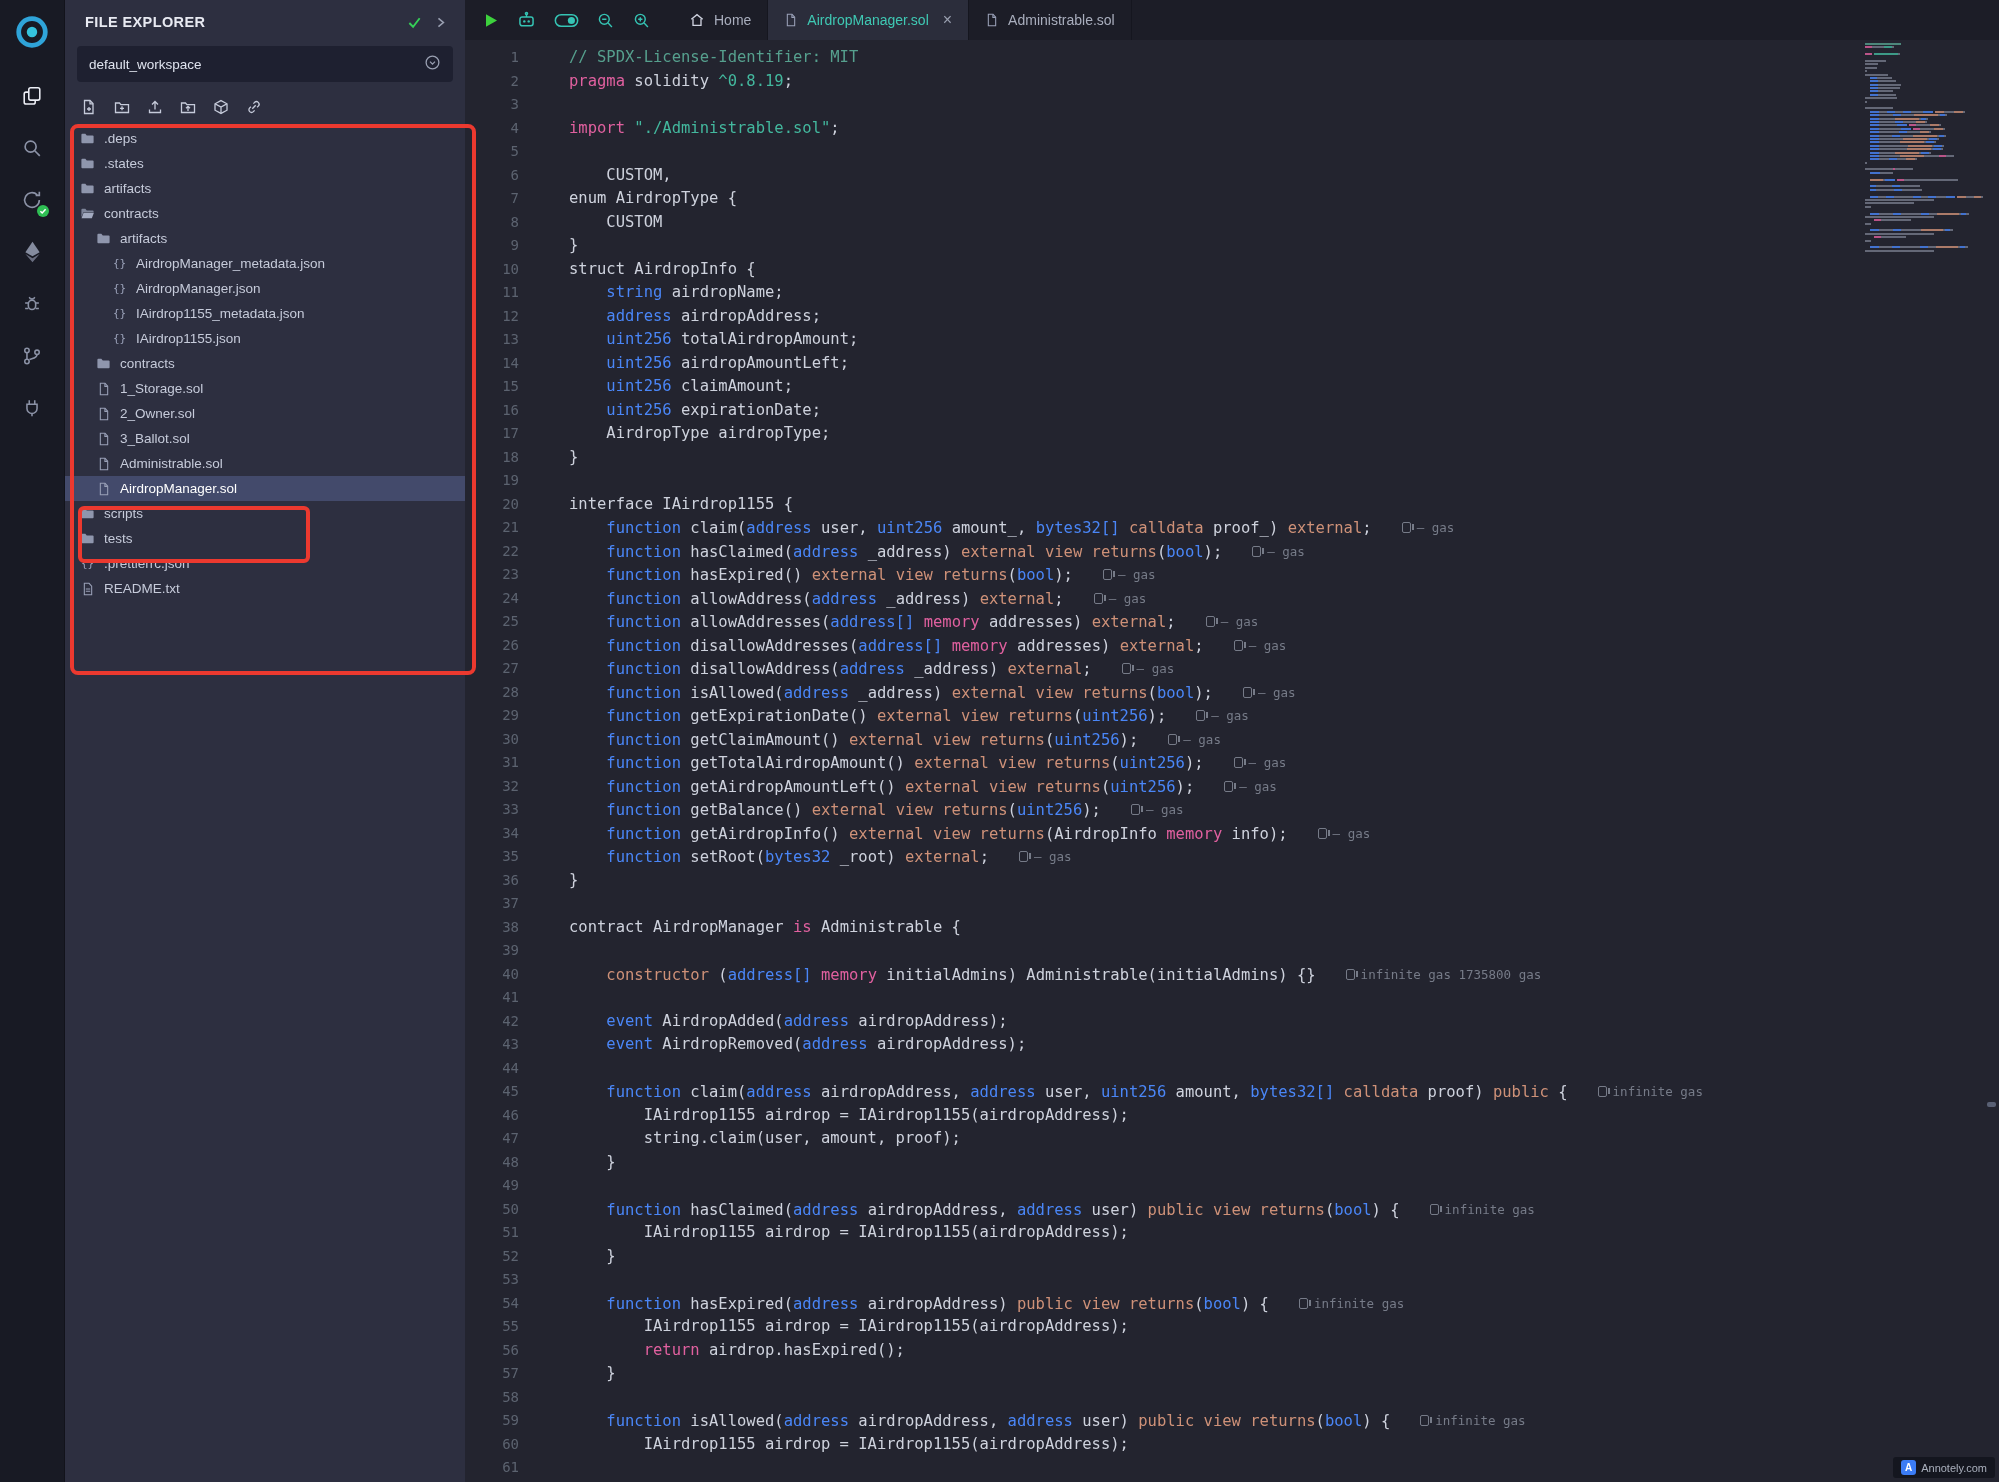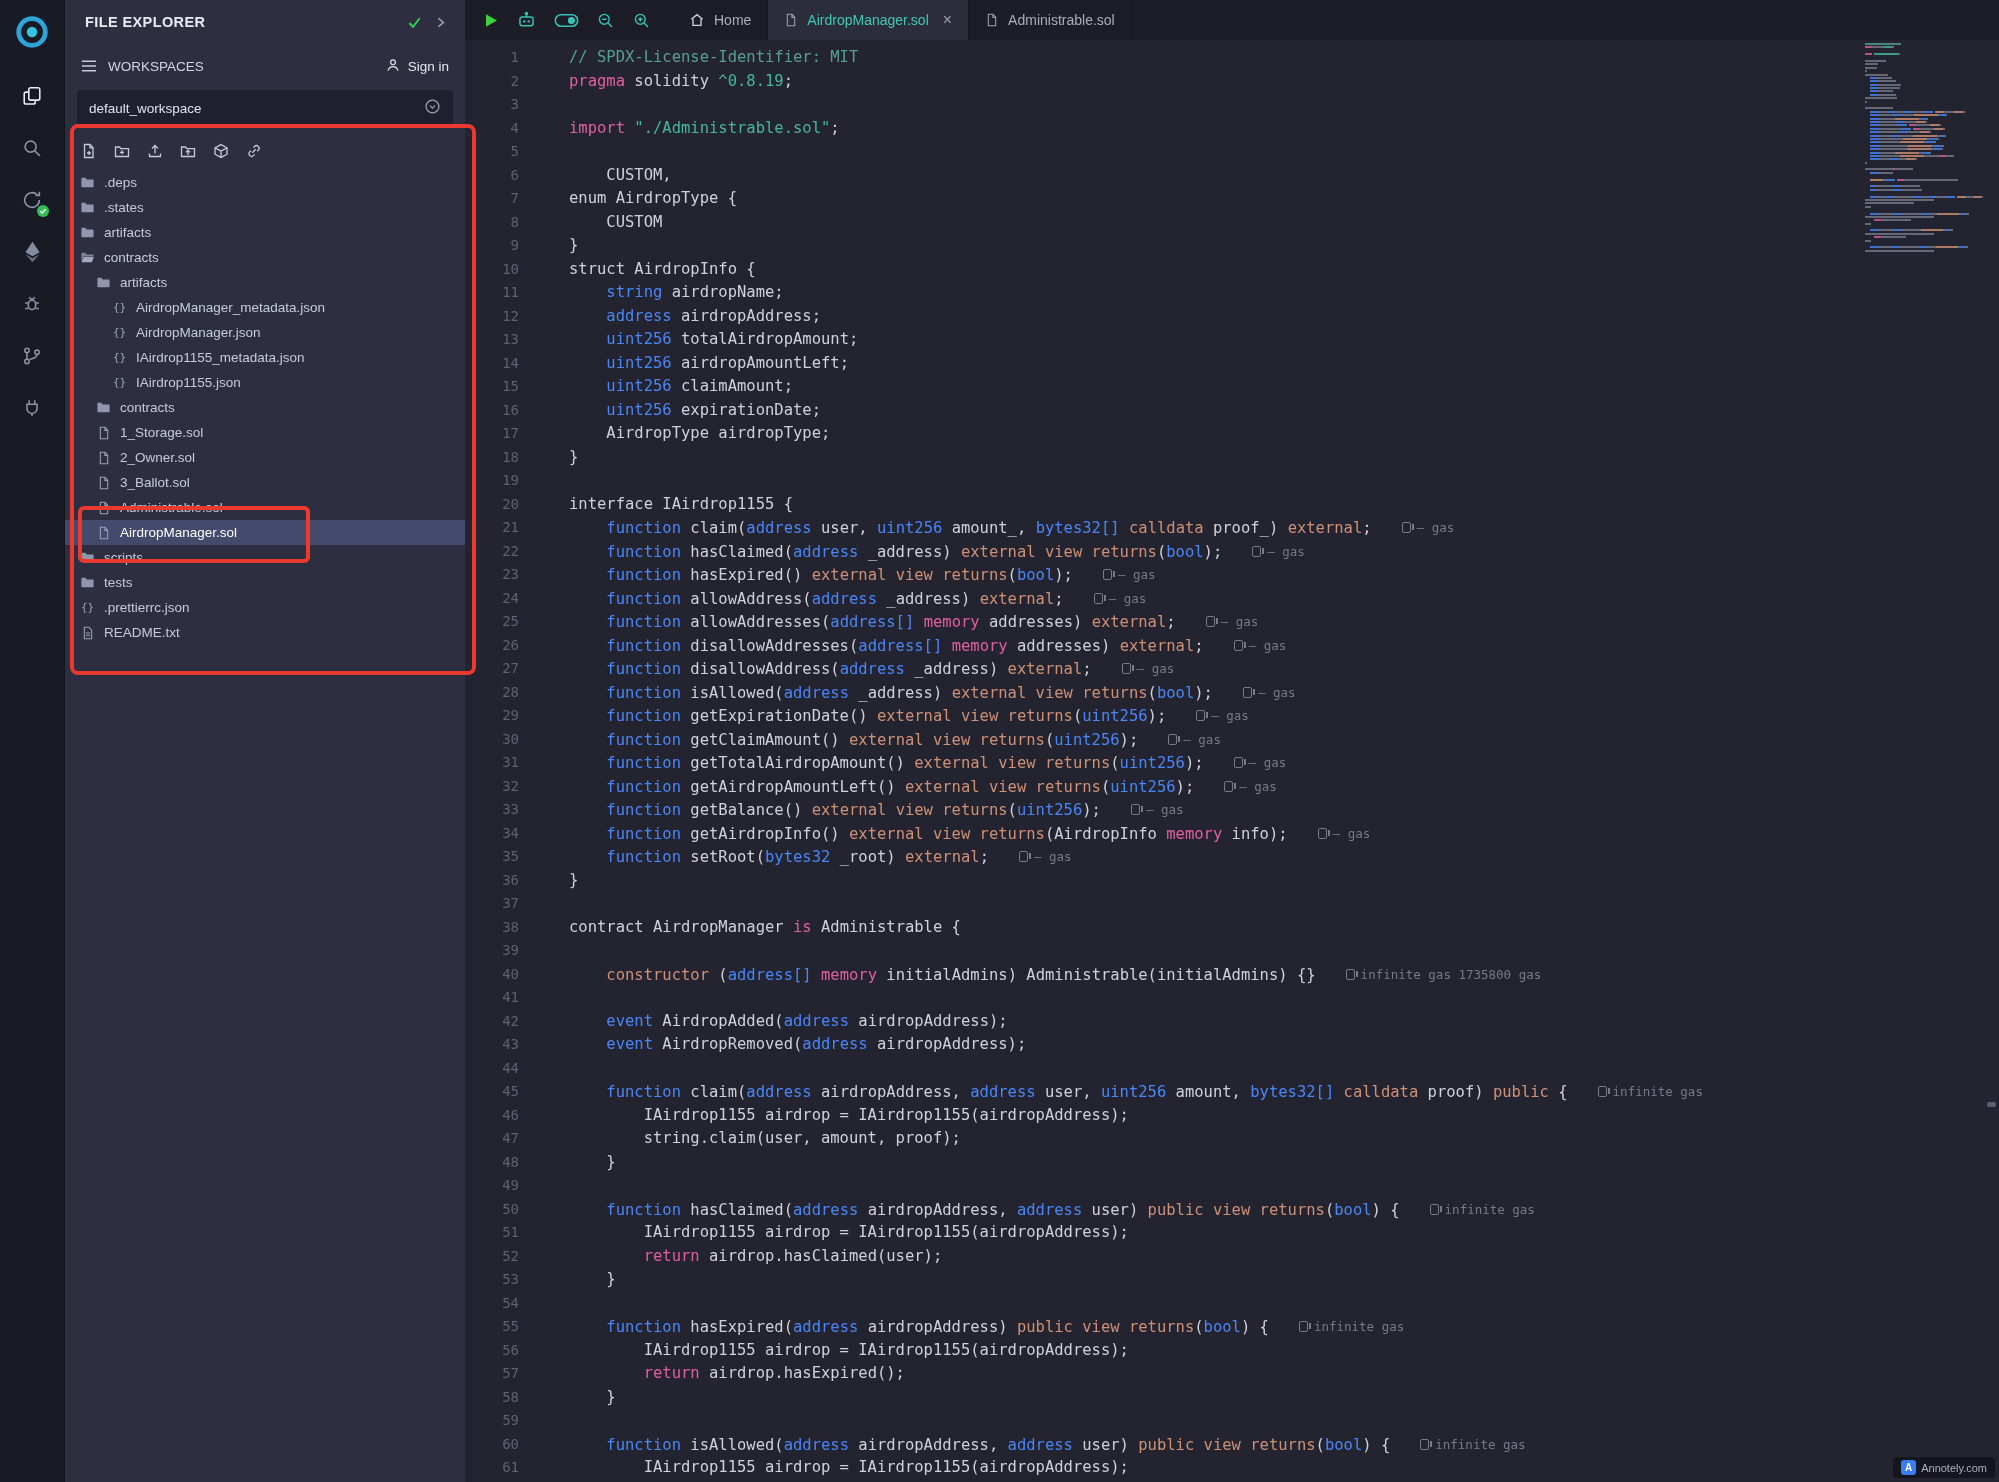--- a/index.html
+++ b/index.html
@@ -184,39 +184,20 @@
             </svg>
         </span>
         <button class="icon-btn">
           <svg width="13" height="13" viewBox="0 0 16 16" fill="none" stroke="#9aa0b2" stroke-width="2">
               <path d="M5.5 3l6 5-6 5"></path>
             </svg>
         </button>
       </span>
     </div>
 
-    <div class="ws-row">
-      <span class="ws-left">
-        <button class="icon-btn">
-          <svg width="16" height="14" viewBox="0 0 16 14" stroke="#c6cbda" stroke-width="1.6">
-              <path d="M1 2.3h14M1 7h14M1 11.7h14"></path>
-            </svg>
-        </button>
-        <span class="ws-label">WORKSPACES</span>
-      </span>
-      <button class="signin">
-        <span>
-          <svg width="16" height="16" viewBox="0 0 24 24" fill="none" stroke="#dfe3ee" stroke-width="1.8">
-              <circle cx="12" cy="8" r="3.6"></circle>
-              <path d="M4.5 20.5c1.2-4 4.3-6 7.5-6s6.3 2 7.5 6"></path>
-            </svg>
-        </span>
-        <span>Sign in</span>
-      </button>
-    </div>
 
     <div class="ws-select">
       <span>default_workspace</span>
       <span>
         <svg width="17" height="17" viewBox="0 0 24 24" fill="none" stroke="#9aa0b2" stroke-width="1.8">
             <circle cx="12" cy="12" r="9"></circle>
             <path d="M8.5 10.8l3.5 3.5 3.5-3.5"></path>
           </svg>
       </span>
     </div>
@@ -593,21 +574,20 @@
           <div class="code-line"><span class="tk-p">    </span><span class="tk-b">event</span><span class="tk-p"> AirdropAdded(</span><span class="tk-b">address</span><span class="tk-p"> airdropAddress);</span></div>
           <div class="code-line"><span class="tk-p">    </span><span class="tk-b">event</span><span class="tk-p"> AirdropRemoved(</span><span class="tk-b">address</span><span class="tk-p"> airdropAddress);</span></div>
           <div class="code-line"></div>
           <div class="code-line"><span class="tk-p">    </span><span class="tk-b">function</span><span class="tk-p"> claim(</span><span class="tk-b">address</span><span class="tk-p"> airdropAddress, </span><span class="tk-b">address</span><span class="tk-p"> user, </span><span class="tk-b">uint256</span><span class="tk-p"> amount, </span><span class="tk-b">bytes32[]</span><span class="tk-p"> </span><span class="tk-o">calldata</span><span class="tk-p"> proof) </span><span class="tk-o">public</span><span class="tk-p"> {</span><span class="gas"><span class="gas-pump"></span>infinite gas</span></div>
           <div class="code-line"><span class="tk-p">        IAirdrop1155 airdrop = IAirdrop1155(airdropAddress);</span></div>
           <div class="code-line"><span class="tk-p">        string.claim(user, amount, proof);</span></div>
           <div class="code-line"><span class="tk-p">    }</span></div>
           <div class="code-line"></div>
           <div class="code-line"><span class="tk-p">    </span><span class="tk-b">function</span><span class="tk-p"> hasClaimed(</span><span class="tk-b">address</span><span class="tk-p"> airdropAddress, </span><span class="tk-b">address</span><span class="tk-p"> user) </span><span class="tk-o">public view returns</span><span class="tk-p">(</span><span class="tk-b">bool</span><span class="tk-p">) {</span><span class="gas"><span class="gas-pump"></span>infinite gas</span></div>
           <div class="code-line"><span class="tk-p">        IAirdrop1155 airdrop = IAirdrop1155(airdropAddress);</span></div>
-          <div class="code-line"><span class="tk-p">        </span><span class="tk-k">return</span><span class="tk-p"> airdrop.hasClaimed(user);</span></div>
           <div class="code-line"><span class="tk-p">    }</span></div>
           <div class="code-line"></div>
           <div class="code-line"><span class="tk-p">    </span><span class="tk-b">function</span><span class="tk-p"> hasExpired(</span><span class="tk-b">address</span><span class="tk-p"> airdropAddress) </span><span class="tk-o">public view returns</span><span class="tk-p">(</span><span class="tk-b">bool</span><span class="tk-p">) {</span><span class="gas"><span class="gas-pump"></span>infinite gas</span></div>
           <div class="code-line"><span class="tk-p">        IAirdrop1155 airdrop = IAirdrop1155(airdropAddress);</span></div>
           <div class="code-line"><span class="tk-p">        </span><span class="tk-k">return</span><span class="tk-p"> airdrop.hasExpired();</span></div>
           <div class="code-line"><span class="tk-p">    }</span></div>
           <div class="code-line"></div>
           <div class="code-line"><span class="tk-p">    </span><span class="tk-b">function</span><span class="tk-p"> isAllowed(</span><span class="tk-b">address</span><span class="tk-p"> airdropAddress, </span><span class="tk-b">address</span><span class="tk-p"> user) </span><span class="tk-o">public view returns</span><span class="tk-p">(</span><span class="tk-b">bool</span><span class="tk-p">) {</span><span class="gas"><span class="gas-pump"></span>infinite gas</span></div>
           <div class="code-line"><span class="tk-p">        IAirdrop1155 airdrop = IAirdrop1155(airdropAddress);</span></div>
         </div>

